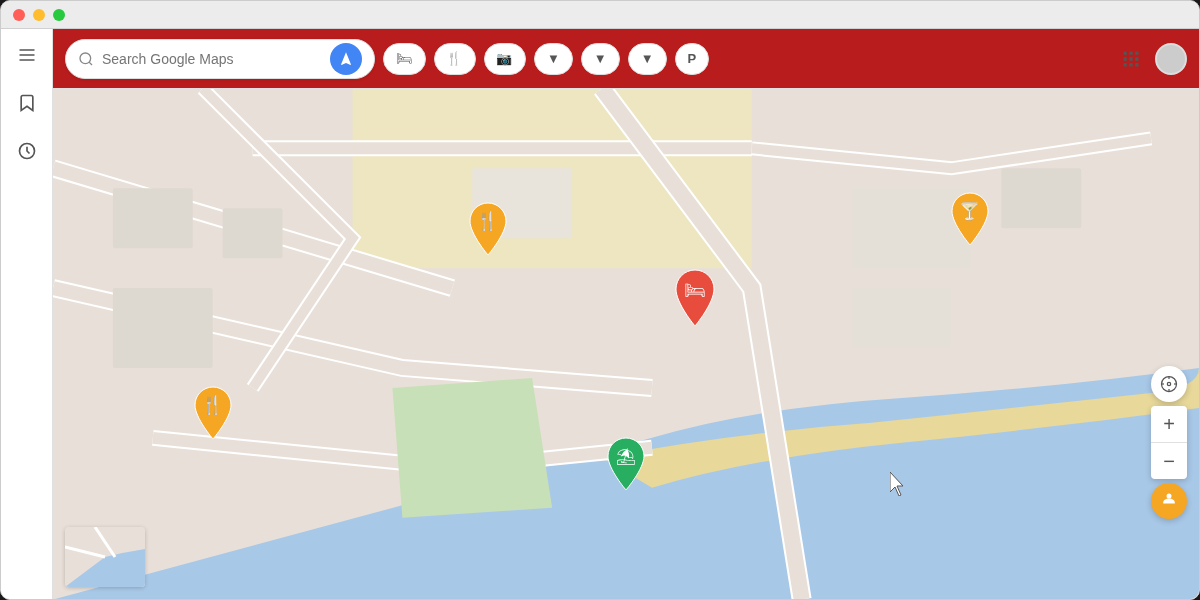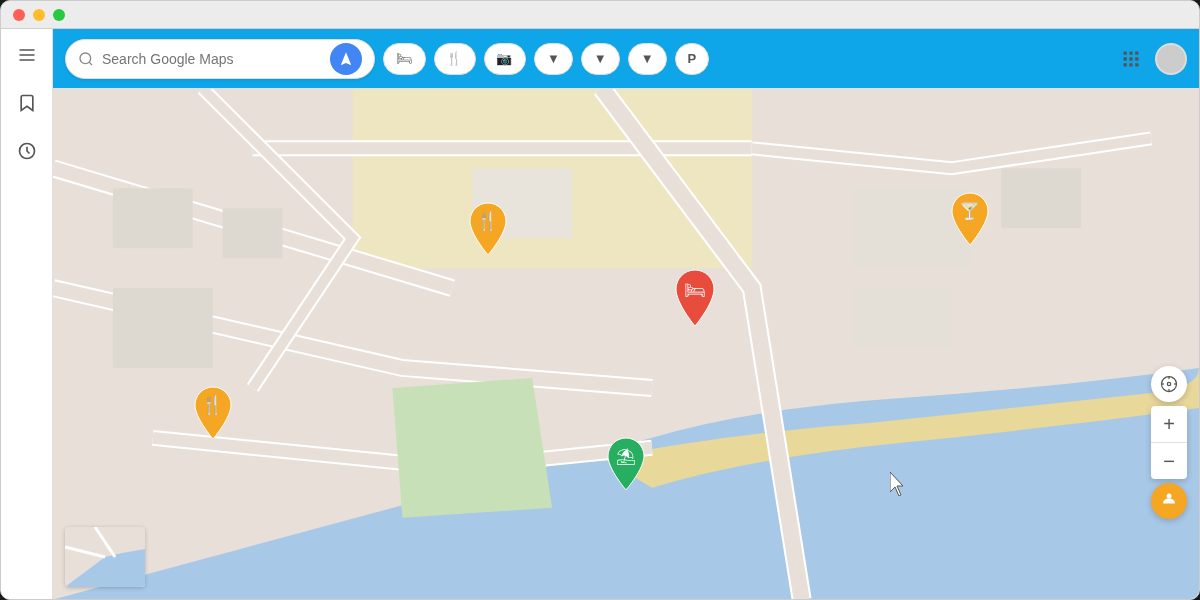--- a/index.html
+++ b/index.html
@@ -17,21 +17,21 @@
 
     
     .sidebar { width: 52px; background: #fff; border-right: 1px solid #e0e0e0; display: flex; flex-direction: column; align-items: center; padding: 12px 0; gap: 20px; flex-shrink: 0; z-index: 10; }
     .sidebar-icon { width: 28px; height: 28px; display: flex; align-items: center; justify-content: center; color: #555; cursor: pointer; border-radius: 4px; }
     .sidebar-icon svg { width: 20px; height: 20px; }
 
     
     .main-content { flex: 1; display: flex; flex-direction: column; position: relative; overflow: hidden; }
 
     
-    .top-bar { height: 60px; background: #0ea5e9; display: flex; align-items: center; padding: 4px 12px; gap: 8px; border-bottom: 1px solid #e0e0e0; flex-shrink: 0; z-index: 10; }
+    .top-bar { height: 60px; background: #b91c1c; display: flex; align-items: center; padding: 4px 12px; gap: 8px; border-bottom: 1px solid #e0e0e0; flex-shrink: 0; z-index: 10; }
     .search-box { display: flex; align-items: center; background: #fff; border: 1px solid #ddd; border-radius: 24px; padding: 0 12px; height: 40px; width: 310px; gap: 8px; box-shadow: 0 1px 3px rgba(0,0,0,0.1); }
     .search-input { border: none; outline: none; flex: 1; font-size: 14px; color: #333; background: transparent; }
     .search-icon { color: #888; }
     .directions-btn { width: 32px; height: 32px; background: #4285f4; border-radius: 50%; display: flex; align-items: center; justify-content: center; cursor: pointer; }
     .directions-btn svg { width: 16px; height: 16px; fill: white; }
 
     .filter-pill { display: flex; align-items: center; height: 32px; padding: 0 12px; border: 1px solid #ddd; border-radius: 20px; background: #fff; cursor: pointer; font-size: 13px; color: #555; gap: 6px; white-space: nowrap; }
 
     .top-right { margin-left: auto; display: flex; align-items: center; gap: 8px; }
     .grid-icon { width: 32px; height: 32px; display: flex; align-items: center; justify-content: center; cursor: pointer; color: #555; }

